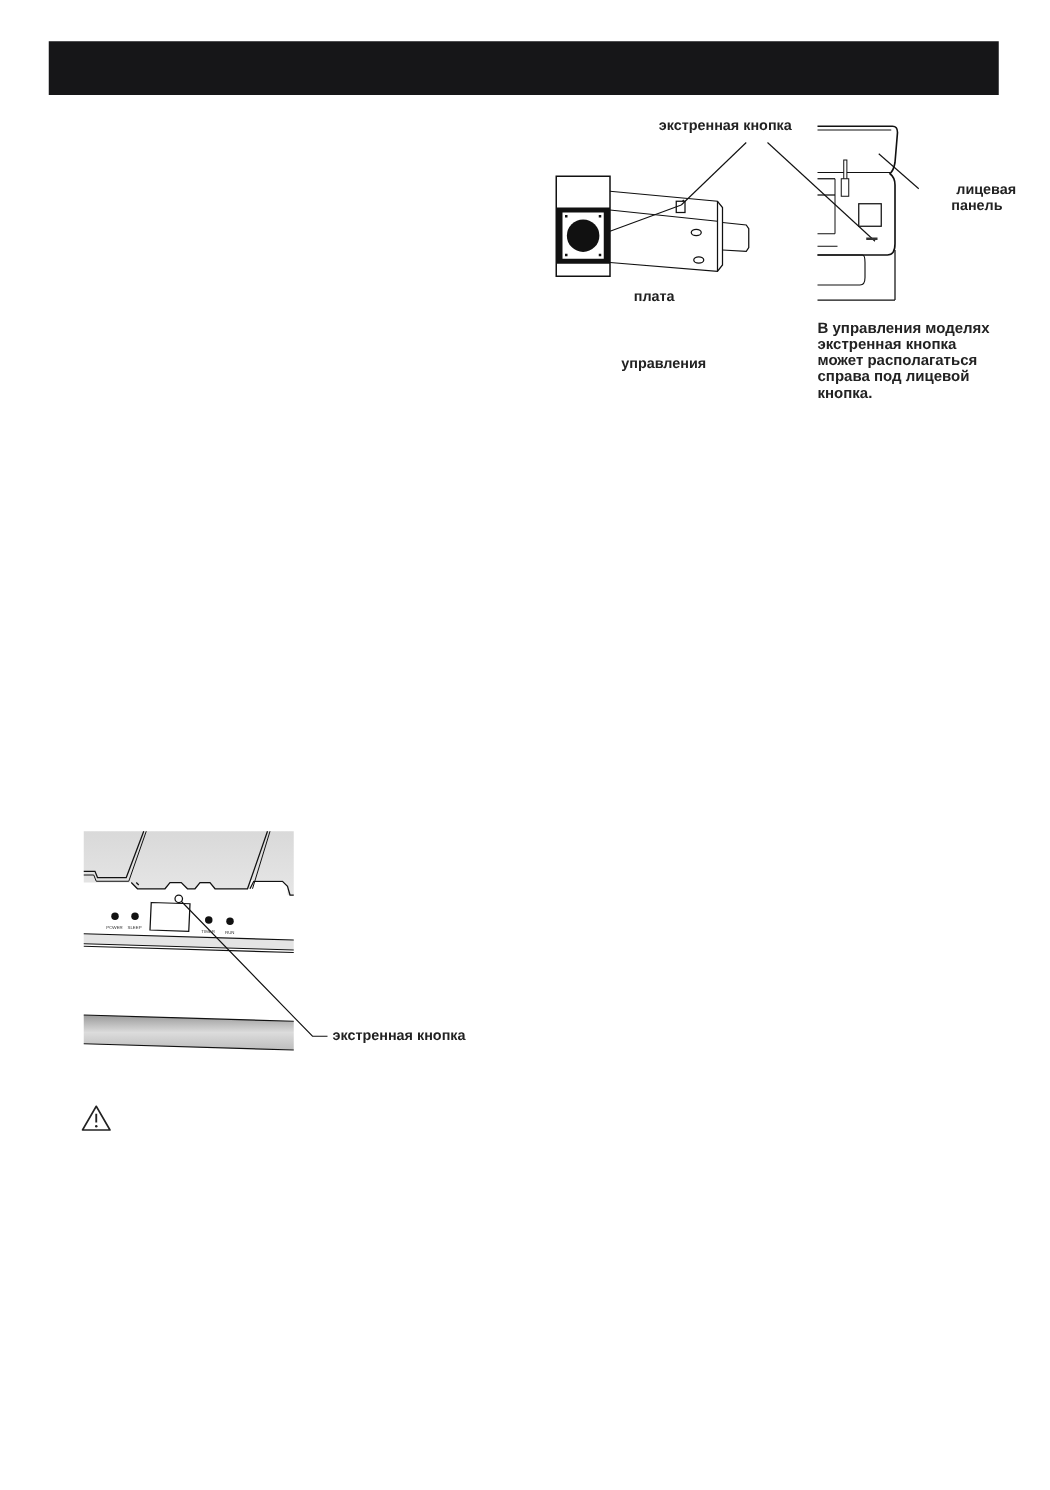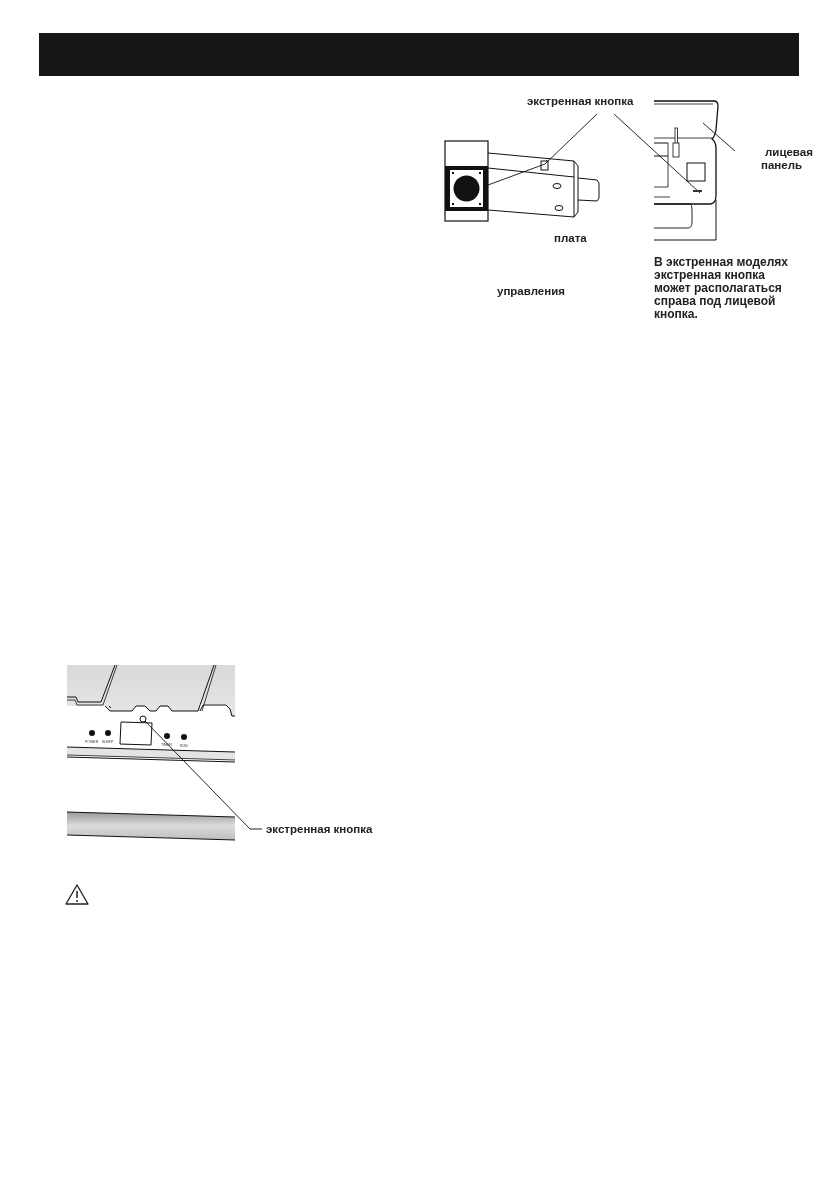--- a/index.html
+++ b/index.html
@@ -34,21 +34,21 @@
     <line x1="543" y1="165" x2="547" y2="160" stroke="#111"></line>
     <rect x="541" y="161" width="7" height="9" fill="#fff" stroke="#111" stroke-width="1"></rect>
     <ellipse cx="557" cy="186" rx="4" ry="2.5" fill="none" stroke="#111"></ellipse>
     <ellipse cx="559" cy="208" rx="4" ry="2.5" fill="none" stroke="#111"></ellipse>
 
     <line x1="597" y1="114" x2="545" y2="164" stroke="#111" stroke-width="0.9"></line>
     <line x1="545" y1="164" x2="488" y2="185" stroke="#111" stroke-width="0.9"></line>
     <line x1="614" y1="114" x2="700" y2="193" stroke="#111" stroke-width="0.9"></line>
   </svg>
   <div class="abs lbl" style="left:527px;top:95px;">экстренная кнопка</div>
-  <div class="abs lbl" style="left:522px;top:232px;padding-left:32px;">плата</div>
+  <div class="abs lbl" style="left:475px;top:232px;padding-left:32px;">плата</div>
   <div class="abs lbl" style="left:497px;top:245px;margin-top:40px;">управления</div>
 </div>
 
 <div>
   <svg width="840" height="340" style="left:0;top:0;">
     <path d="M654,101 L714,101 Q718,101 718,106 L716,130 Q715,136 712,139 Q716,142 716,148 L716,195 Q716,204 710,204 L654,204" fill="none" stroke="#111" stroke-width="1.3"></path>
     <line x1="654" y1="104" x2="713" y2="104" stroke="#111" stroke-width="0.8"></line>
     <path d="M654,138 L712,138" fill="none" stroke="#111" stroke-width="0.8"></path>
     <rect x="675" y="128" width="2.5" height="18" fill="#fff" stroke="#111" stroke-width="0.8"></rect>
     <rect x="673" y="143" width="6" height="14" fill="#fff" stroke="#111" stroke-width="0.8"></rect>
@@ -61,21 +61,21 @@
     <line x1="654" y1="197" x2="670" y2="197" stroke="#111" stroke-width="0.8"></line>
     <line x1="670" y1="197" x2="670" y2="197" stroke="#111"></line>
     <path d="M654,204 L690,204 Q692,204 692,210 L692,222 Q692,228 688,228 L654,228" fill="none" stroke="#111" stroke-width="0.9"></path>
     <path d="M716,200 L716,240" fill="none" stroke="#111" stroke-width="1"></path>
     <line x1="654" y1="240" x2="716" y2="240" stroke="#111" stroke-width="1"></line>
     <line x1="703" y1="123" x2="735" y2="151" stroke="#111" stroke-width="0.9"></line>
   </svg>
   <div class="abs lbl" style="left:765px;top:146px;">лицевая</div>
   <div class="abs lbl" style="left:739px;top:159px;margin-left:22px;">панель</div>
   <div class="abs lbl" style="left:654px;top:256px;font-size:12px;">
-    <div>В экстренная моделях</div>
+    <div>В управления моделях</div>
     <div>экстренная кнопка</div>
     <div>может располагаться</div>
     <div>справа под лицевой</div>
     <div>кнопка.</div>
   </div>
 </div>
 
 <div>
   <svg width="840" height="1192" style="left:0;top:0;">
     <defs>

